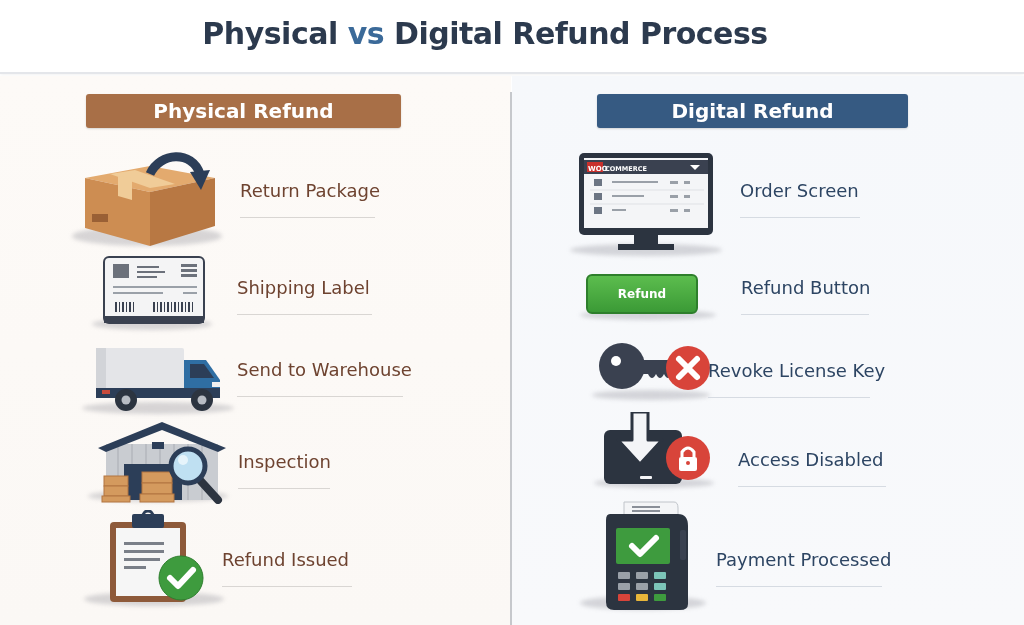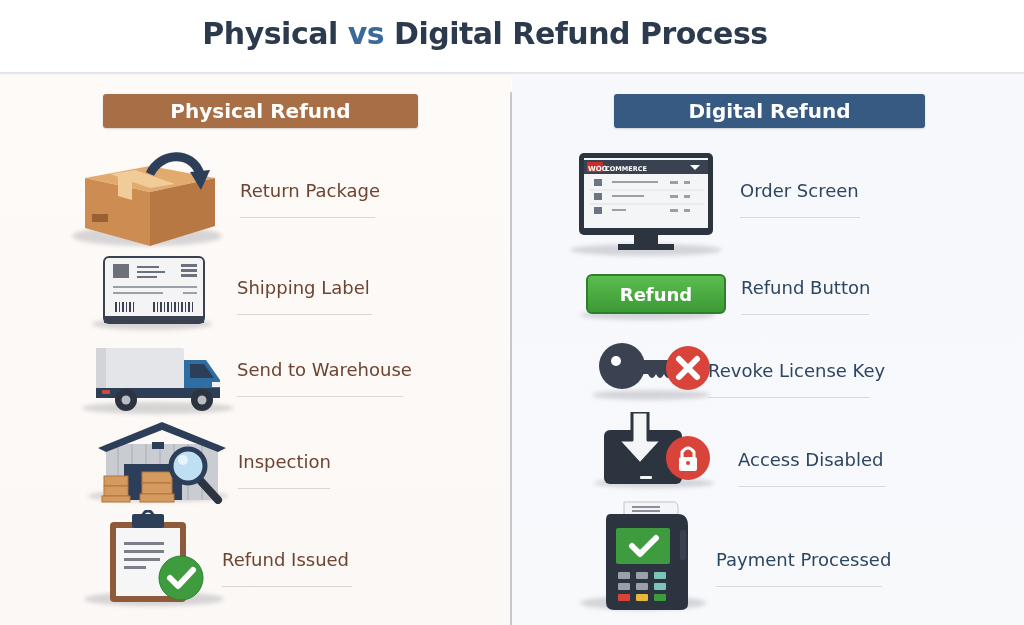--- a/index.html
+++ b/index.html
@@ -13,21 +13,21 @@
   .title .vs { color:#3b6a99; }
 
   .panel-left { position:absolute; left:0; top:76px; width:511px; height:549px;
     background:linear-gradient(180deg,#fdfaf7 0%,#fbf8f5 100%); }
   .panel-right { position:absolute; left:512px; top:76px; width:512px; height:549px;
     background:linear-gradient(180deg,#f6f8fb 0%,#f8f9fb 100%); }
   .divider { position:absolute; left:510px; top:92px; width:2px; height:533px; background:#c6c8cc; }
 
   .col-head { position:absolute; height:34px; border-radius:3px; color:#fff; font-weight:bold;
     font-size:20px; display:flex; align-items:center; justify-content:center;
-    box-shadow:0 1px 2px rgba(0,0,0,0.15);margin-left:17px; }
+    box-shadow:0 1px 2px rgba(0,0,0,0.15); }
   .col-head.phys { left:86px; top:94px; width:315px; background:#a86f47; }
   .col-head.dig { left:597px; top:94px; width:311px; background:#365a82; }
 
   .icon { position:absolute; }
   .shadow { position:absolute; border-radius:50%; background:rgba(120,120,130,0.28); filter:blur(2px); }
 
   .step-label { position:absolute; font-size:18px; padding-bottom:16px; border-bottom:1.5px solid #d9d6d3; white-space:nowrap; }
   .step-label.phys { color:#6e4330; }
   .step-label.dig { color:#2d4563; border-bottom-color:#d6dbe2; }
 </style>
@@ -190,21 +190,21 @@
   <g stroke="#dfe1e5" stroke-width="1">
       <line x1="12" y1="38" x2="126" y2="38"></line>
       <line x1="12" y1="52" x2="126" y2="52"></line>
     </g>
   <rect x="56" y="83" width="24" height="10" fill="#2c3440"></rect>
   <rect x="40" y="92" width="56" height="6" fill="#2c3440"></rect>
 </svg>
 <div class="step-label dig" style="left:740px;top:180px;width:120px;">Order Screen</div>
 
 <div class="shadow" style="left:580px;top:310px;width:136px;height:10px;"></div>
-<div class="icon" style="left:586px;top:274px;width:140px;height:40px;border-radius:6px;background:linear-gradient(180deg,#5cbd4e 0%,#3b9a36 100%);border:2px solid #2e7f2c;color:#fff;font-weight:bold;font-size:18px;display:flex;align-items:center;justify-content:center;">Refund</div>
+<div class="icon" style="left:586px;top:274px;width:112px;height:40px;border-radius:6px;background:linear-gradient(180deg,#5cbd4e 0%,#3b9a36 100%);border:2px solid #2e7f2c;color:#fff;font-weight:bold;font-size:12px;display:flex;align-items:center;justify-content:center;">Refund</div>
 <div class="step-label dig" style="left:741px;top:277px;width:128px;">Refund Button</div>
 
 <div class="shadow" style="left:592px;top:390px;width:118px;height:10px;"></div>
 <svg class="icon" style="left:598px;top:338px;" width="116" height="54" viewBox="0 0 116 54">
   <circle cx="24" cy="28" r="23" fill="#3a4150"></circle>
   <circle cx="18" cy="23" r="5" fill="#ffffff"></circle>
   <rect x="38" y="22" width="44" height="14" fill="#3a4150"></rect>
   <path d="M50,36 Q54,44 58,36 Q62,44 66,36 Q70,44 74,36 Z" fill="#3a4150"></path>
   <circle cx="90" cy="30" r="22" fill="#d8443a"></circle>
   <path d="M81,21 L99,39 M99,21 L81,39" stroke="#ffffff" stroke-width="6" stroke-linecap="round"></path>

